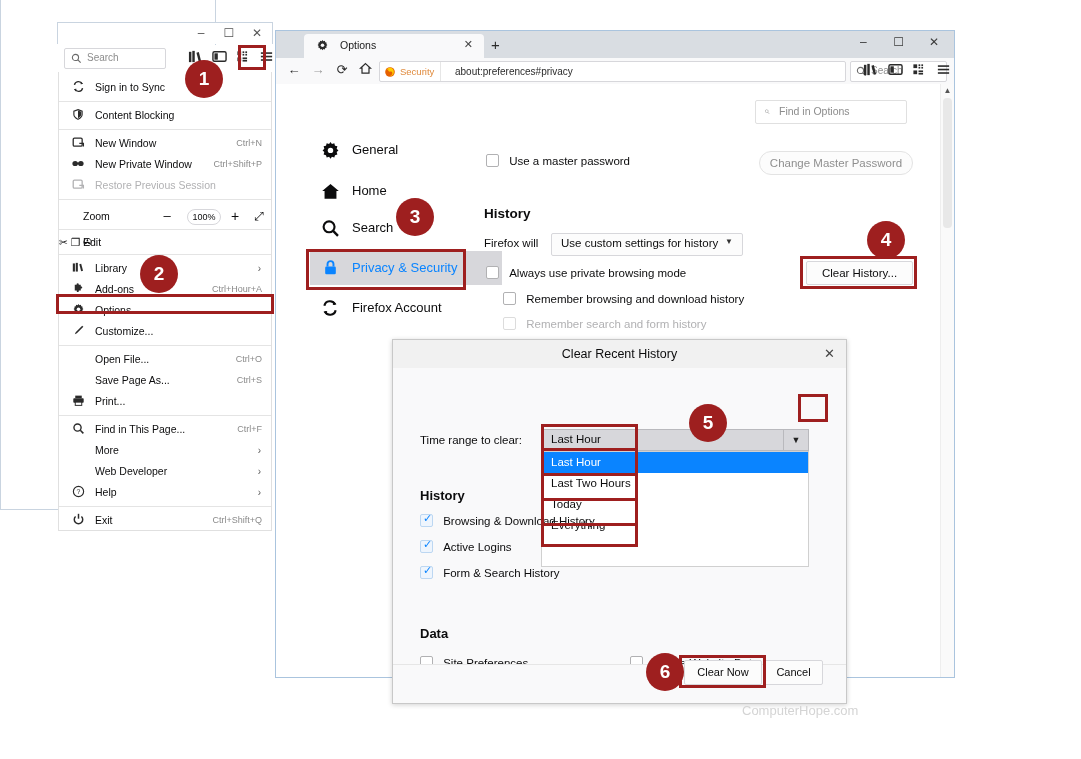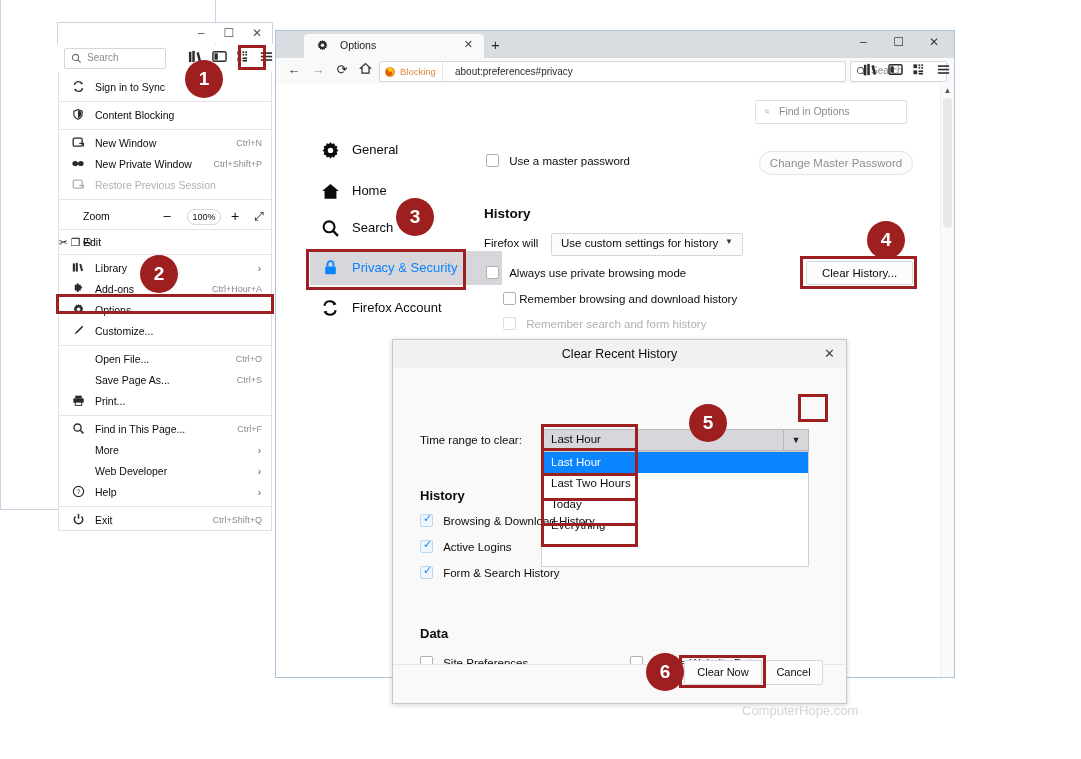--- a/index.html
+++ b/index.html
@@ -413,21 +413,21 @@
         </svg>
     </span>
     <div id="urlbar">
       <span id="idbox">
         <span class="abs" style="left:4px;top:3px;">
           <svg width="12" height="12" viewBox="0 0 16 16">
               <circle cx="8" cy="8" r="6.4" fill="#e66000"></circle>
               <path d="M8 2.4 C5 2.4 3.2 4.6 3.2 7 C3.2 5.4 4.6 4.4 6 4.8 C4.8 6.4 6.4 8 8.4 7.4 C10 7 11.2 8 11.2 9.4 C11.2 11.4 9.6 13 8 13.4 C11.2 13.2 13.2 10.8 13.2 8 C13.2 4.8 11 2.4 8 2.4 Z" fill="#ffcb00"></path>
             </svg>
         </span>
-        <span style="padding-left:15px;">Blocking</span>
+        <span style="padding-left:15px;">Security</span>
       </span>
       <span id="urltext">about:preferences#privacy</span>
     </div>
     <div id="navsearch">
       <svg class="abs" style="left:5px;top:4px;" width="11" height="11" viewBox="0 0 16 16">
         <circle cx="6.5" cy="6.5" r="4.5" fill="none" stroke="#6b6b6b" stroke-width="1.6"></circle>
         <line x1="10" y1="10" x2="14" y2="14" stroke="#6b6b6b" stroke-width="1.8"></line>
       </svg>
       <span class="lbl">Search</span>
     </div>
@@ -538,21 +538,21 @@
   <span class="dl">Use custom settings for history</span>
   <span class="da">▼</span>
 </div>
 
 <div class="prow" style="left:486px;top:266px;">
   <span class="cb"></span>
   <span style="margin-left:7px;">Always use private browsing mode</span>
 </div>
 <div class="prow" style="left:503px;top:292px;">
   <span class="cb"></span>
-  <span style="">Remember browsing and download history</span>
+  <span style="margin-left:7px;">Remember browsing and download history</span>
 </div>
 <div class="prow dimtext" style="left:503px;top:317px;">
   <span class="cb" style="border-color:#dcdcdc;"></span>
   <span style="margin-left:7px;">Remember search and form history</span>
 </div>
 
 <div id="clear-history-btn">Clear History...</div>
 <div id="clear-history-hl"></div>
 
 <div id="dialog">

